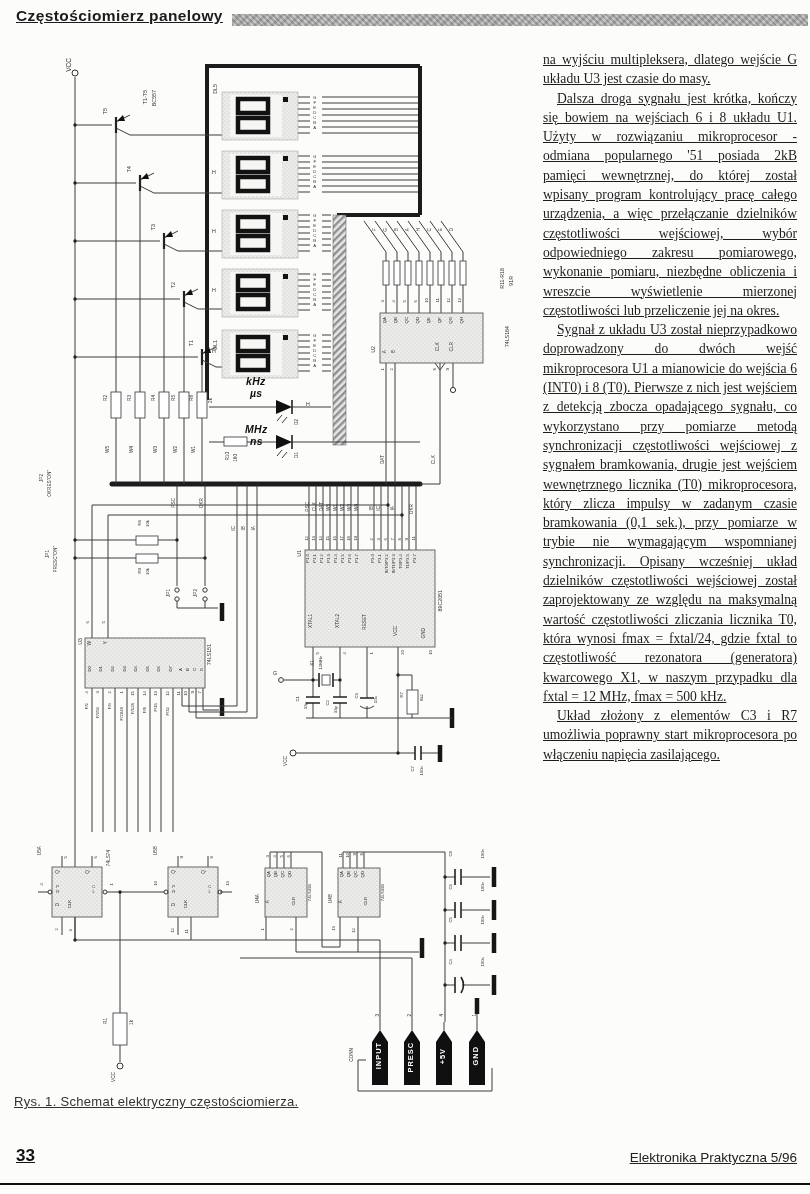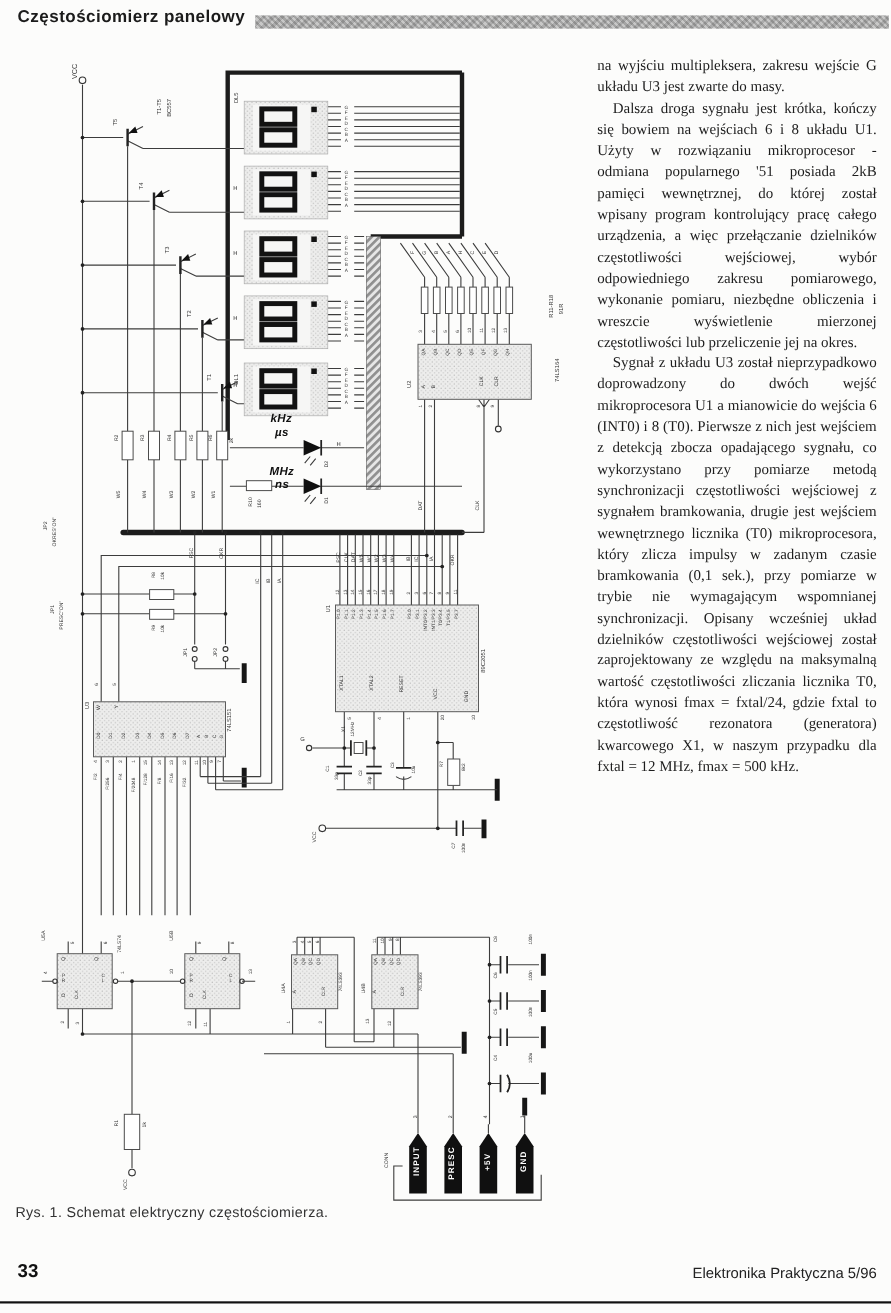--- a/index.html
+++ b/index.html
@@ -1,18 +1,18 @@
 <!DOCTYPE html>
 <html><head>
 <meta charset="utf-8">
 <style>
   html,body{margin:0;padding:0;}
   body{width:810px;height:1194px;position:relative;background:#fcfcfb;overflow:hidden;
        font-family:"Liberation Sans",sans-serif;}
-  .abs{position:absolute;}
+  .abs{position:absolute;text-decoration:underline;}
   
   .hdr-title{left:16px;top:7px;font-size:15.5px;font-weight:bold;color:#1b1b1b;letter-spacing:.4px;}
   .hdr-bar{left:232px;top:14px;width:576px;height:12px;
      background:repeating-linear-gradient(45deg,#a8a8a8 0 2px,#d6d6d6 2px 4px),
                 repeating-linear-gradient(-45deg,#bdbdbd 0 3px,#e3e3e3 3px 6px);
      background-blend-mode:multiply;opacity:.85;}
   
   .article{left:543px;top:50px;width:254px;color:#1d1d1d;
      font-family:"Liberation Serif",serif;font-size:13.6px;line-height:19.3px;text-align:justify;}
   .article p{margin:0;text-indent:14px;}
@@ -529,21 +529,22 @@
 <span class="sl V cw" style="left:375px;top:1042px">INPUT</span>
 <span class="sl V cw" style="left:407px;top:1042px">PRESC</span>
 <span class="sl V cw" style="left:439px;top:1048px">+5V</span>
 <span class="sl V cw" style="left:472px;top:1046px">GND</span>
 
 <span class="sl V s45" style="left:104px;top:1018px">R1</span>
 <span class="sl V s45" style="left:130px;top:1020px">1k</span>
 <span class="sl V s45" style="left:112px;top:1072px">VCC</span>
 
 <div class="abs article">
-  <p class="first">na wyjściu multipleksera, zakresu wejście G układu U3 jest zwarte do masy.</p>
+  <p class="first">na wyjściu multipleksera, dlatego wejście G układu U3 jest czasie do masy.</p>
   <p>Dalsza droga sygnału jest krótka, kończy się bowiem na wejściach 6 i 8 układu U1. Użyty w rozwiązaniu mikroprocesor - odmiana popularnego '51 posiada 2kB pamięci wewnętrznej, do której został wpisany program kontrolujący pracę całego urządzenia, a więc przełączanie dzielników częstotliwości wejściowej, wybór odpowiedniego zakresu pomiarowego, wykonanie pomiaru, niezbędne obliczenia i wreszcie wyświetlenie mierzonej częstotliwości lub przeliczenie jej na okres.</p>
   <p>Sygnał z układu U3 został nieprzypadkowo doprowadzony do dwóch wejść mikroprocesora U1 a mianowicie do wejścia 6 (INT0) i 8 (T0). Pierwsze z nich jest wejściem z detekcją zbocza opadającego sygnału, co wykorzystano przy pomiarze metodą synchronizacji częstotliwości wejściowej z sygnałem bramkowania, drugie jest wejściem wewnętrznego licznika (T0) mikroprocesora, który zlicza impulsy w zadanym czasie bramkowania (0,1 sek.), przy pomiarze w trybie nie wymagającym wspomnianej synchronizacji. Opisany wcześniej układ dzielników częstotliwości wejściowej został zaprojektowany ze względu na maksymalną wartość częstotliwości zliczania licznika T0, która wynosi fmax = fxtal/24, gdzie fxtal to częstotliwość rezonatora (generatora) kwarcowego X1, w naszym przypadku dla fxtal = 12 MHz, fmax = 500 kHz.</p>
+  <p>Układ złożony z elementów C3 i R7 umożliwia poprawny start mikroprocesora po włączeniu napięcia zasilającego.</p>
 </div>
 
 <div class="abs caption">Rys. 1. Schemat elektryczny częstościomierza.</div>
 <div class="abs pageno">33</div>
 <div class="abs journal">Elektronika Praktyczna 5/96</div>
 <div class="abs botline"></div>
 
 </body></html>

